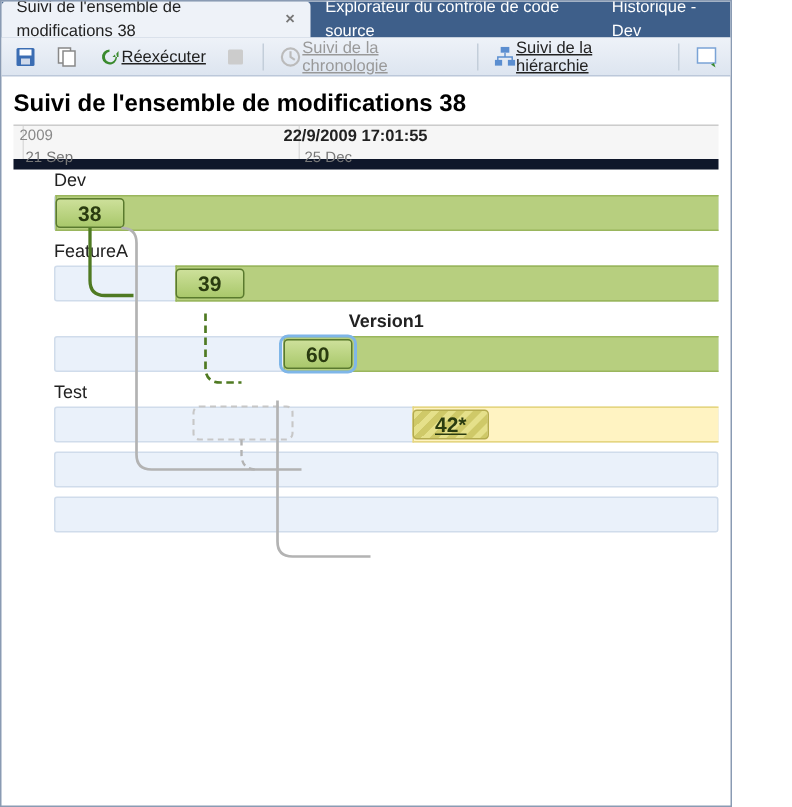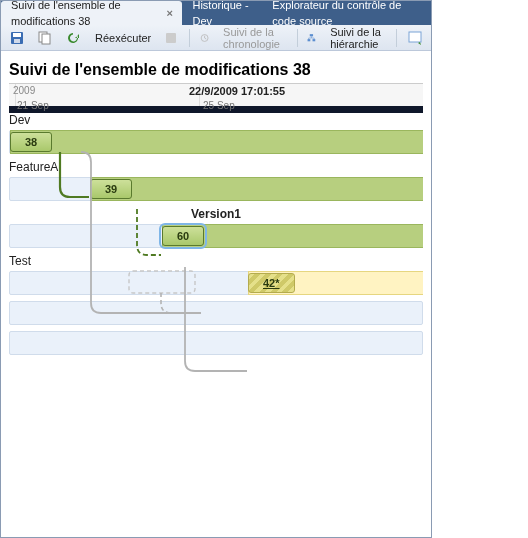--- a/index.html
+++ b/index.html
@@ -1,41 +1,41 @@
 <!DOCTYPE html>
 <html><head>
 <meta charset="utf-8">
 <style>
   * { box-sizing: border-box; margin: 0; padding: 0; }
   body { font-family: "Segoe UI", Tahoma, sans-serif; font-size: 12px; background: #fff; }
-  .window { width: 432px; height: 538px; border: 1px solid #8a9bb3; position: relative; overflow: hidden; }
+  .window { width: 488px; height: 538px; border: 1px solid #8a9bb3; position: relative; overflow: hidden; }
   .tabbar { display: flex; background: #3e5f8a; height: 24px; align-items: flex-end; }
   .tab { padding: 4px 8px 4px 10px; font-size: 11px; height: 24px; line-height: 16px; display: flex; align-items: center; gap: 4px; cursor: pointer; }
   .tab.active { background: #eef2f8; color: #222; border-top-left-radius: 3px; border-top-right-radius: 3px; }
   .tab.inactive { color: #fff; }
   .tab .close { width: 12px; height: 12px; display: inline-flex; align-items: center; justify-content: center; color: #777; font-weight: bold; font-size: 11px; }
   .toolbar { background: linear-gradient(#eef2f8,#dde5f0); height: 26px; display: flex; align-items: center; padding: 0 4px; gap: 4px; border-bottom: 1px solid #bcc8da; }
-  .tb-btn { padding: 2px 4px; display: flex; align-items: center; gap: 14px; font-size: 11px; color: #222; cursor: pointer; border-radius: 2px; }
+  .tb-btn { padding: 2px 4px; display: flex; align-items: center; gap: 0; font-size: 11px; color: #222; cursor: pointer; border-radius: 2px; text-decoration: underline; }
   .tb-btn.disabled { color: #999; }
   .tb-sep { width: 1px; height: 18px; background: #c3ceda; margin: 0 2px; }
   .icon { width: 16px; height: 16px; display: inline-block; }
   .content { padding: 10px 8px 0 8px; position: relative; }
   h2.title { font-size: 16px; font-weight: bold; margin-bottom: 4px; }
   .timeline-head { position: relative; height: 30px; border-top: 1px solid #ccc; border-bottom: 7px solid #0f172a; margin-bottom: 0; background: #f6f6f6; }
   .timeline-head .year { position: absolute; top: 1px; font-size: 10px; color: #888; }
   .timeline-head .date { position: absolute; top: 1px; font-size: 11px; font-weight: bold; color: #222; }
   .timeline-head .tick { position: absolute; top: 16px; font-size: 10px; color: #777; }
   .tl-line { position: absolute; top:0; bottom:0; width:1px; background:#ddd; }
-  .branch { margin-bottom: 6px; }
+  .branch { margin-bottom: 6px; margin-left: 27px; }
   .branch-label { font-size: 12px; color: #222; margin-bottom: 3px; }
   .branch-label.bold { font-weight: bold; text-align: center; }
   .lane { position: relative; height: 24px; border: 1px solid #d0dceb; background: #eaf1fa; border-radius: 2px; }
   .lane .fill { position: absolute; top: -1px; bottom: -1px; background: #b7cf7f; border: 1px solid #9ab65d; border-right: none; }
   .lane .fill.yellow { background: #fff3c2; border-color: #e6d680; }
-  .node { position: absolute; top: 1px; height: 20px; border: 1px solid #5a7a2e; border-radius: 3px; background: linear-gradient(#cde09a,#a9c86b); display: flex; align-items: center; justify-content: center; font-size: 11px; font-weight: bold; color: #2a3b10; padding: 0 14px; }
+  .node { position: absolute; top: 1px; height: 20px; border: 1px solid #5a7a2e; border-radius: 3px; background: linear-gradient(#cde09a,#a9c86b); display: flex; align-items: center; justify-content: center; font-size: 14px; font-weight: bold; color: #2a3b10; padding: 0 14px; }
   .node.sel { outline: 2px solid #7fb6e8; outline-offset: 1px; }
   .node.pend { background: repeating-linear-gradient(135deg,#e5e08a 0,#e5e08a 4px,#cfc968 4px,#cfc968 8px); border-color:#b4ab4e; }
   .svg-layer { position: absolute; left: 8px; top: 116px; pointer-events: none; }
   .svg-layer path { fill: none; }
   .arrow-solid { stroke: #4f7a22; stroke-width: 2.2; marker-end: url(#ah-green); }
   .arrow-dash { stroke: #4f7a22; stroke-width: 1.8; stroke-dasharray: 5 3; marker-end: url(#ah-green); }
   .arrow-gray { stroke: #b3b3b3; stroke-width: 1.8; marker-end: url(#ah-gray); }
   .arrow-gray-dash { stroke: #b3b3b3; stroke-width: 1.6; stroke-dasharray: 4 3; }
   .ghost { stroke:#c7c7c7; stroke-width:1.4; stroke-dasharray:4 3; fill:none; }
 </style>
@@ -43,24 +43,24 @@
 <body>
 
 <div class="window">
 
   <div class="tabbar">
     <div class="tab active">
       <span>Suivi de l'ensemble de modifications 38</span>
       <span class="close">×</span>
     </div>
     <div class="tab inactive">
-      <span>Historique - Dev</span>
+      <span>Explorateur du contrôle de code source</span>
     </div>
     <div class="tab inactive">
-      <span>Explorateur du contrôle de code source</span>
+      <span>Historique - Dev</span>
     </div>
   </div>
 
   <div class="toolbar">
     <span class="tb-btn" title="Enregistrer">
       <svg class="icon" viewBox="0 0 16 16">
           <rect x="2" y="2" width="12" height="12" fill="#3b6db3" rx="1"></rect>
           <rect x="4" y="3" width="8" height="4" fill="#fff"></rect>
           <rect x="5" y="9" width="6" height="4" fill="#cfd9ea"></rect>
         </svg>
@@ -111,21 +111,21 @@
 
   <div class="content">
     <h2 class="title">Suivi de l'ensemble de modifications 38</h2>
 
     <div class="timeline-head">
       <div class="tl-line" style="left:6px"></div>
       <div class="tl-line" style="left:190px"></div>
       <span class="year" style="left:4px">2009</span>
       <span class="date" style="left:180px">22/9/2009 17:01:55</span>
       <span class="tick" style="left:8px">21 Sep</span>
-      <span class="tick" style="left:194px">25 Sep</span>
+      <span class="tick" style="left:194px">25 Dec</span>
     </div>
 
     <div id="branches">
         <div class="branch">
           <div class="branch-label">Dev</div>
           <div class="lane">
             <div class="fill" style="left: 0px; right: -1px;"></div>
             <div class="node" style="left: 0px;">38</div>
           </div>
         </div>

